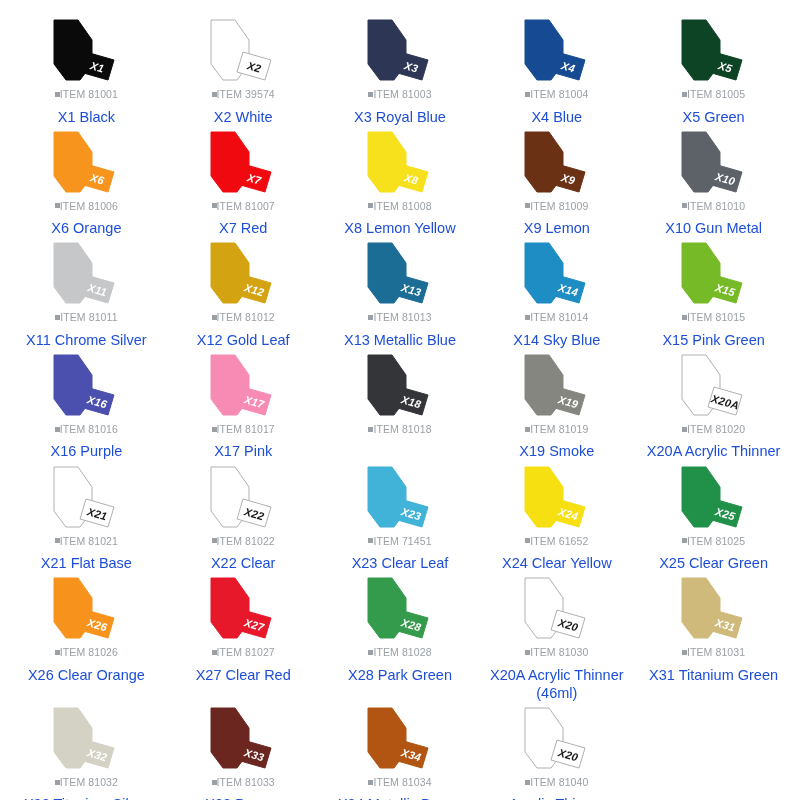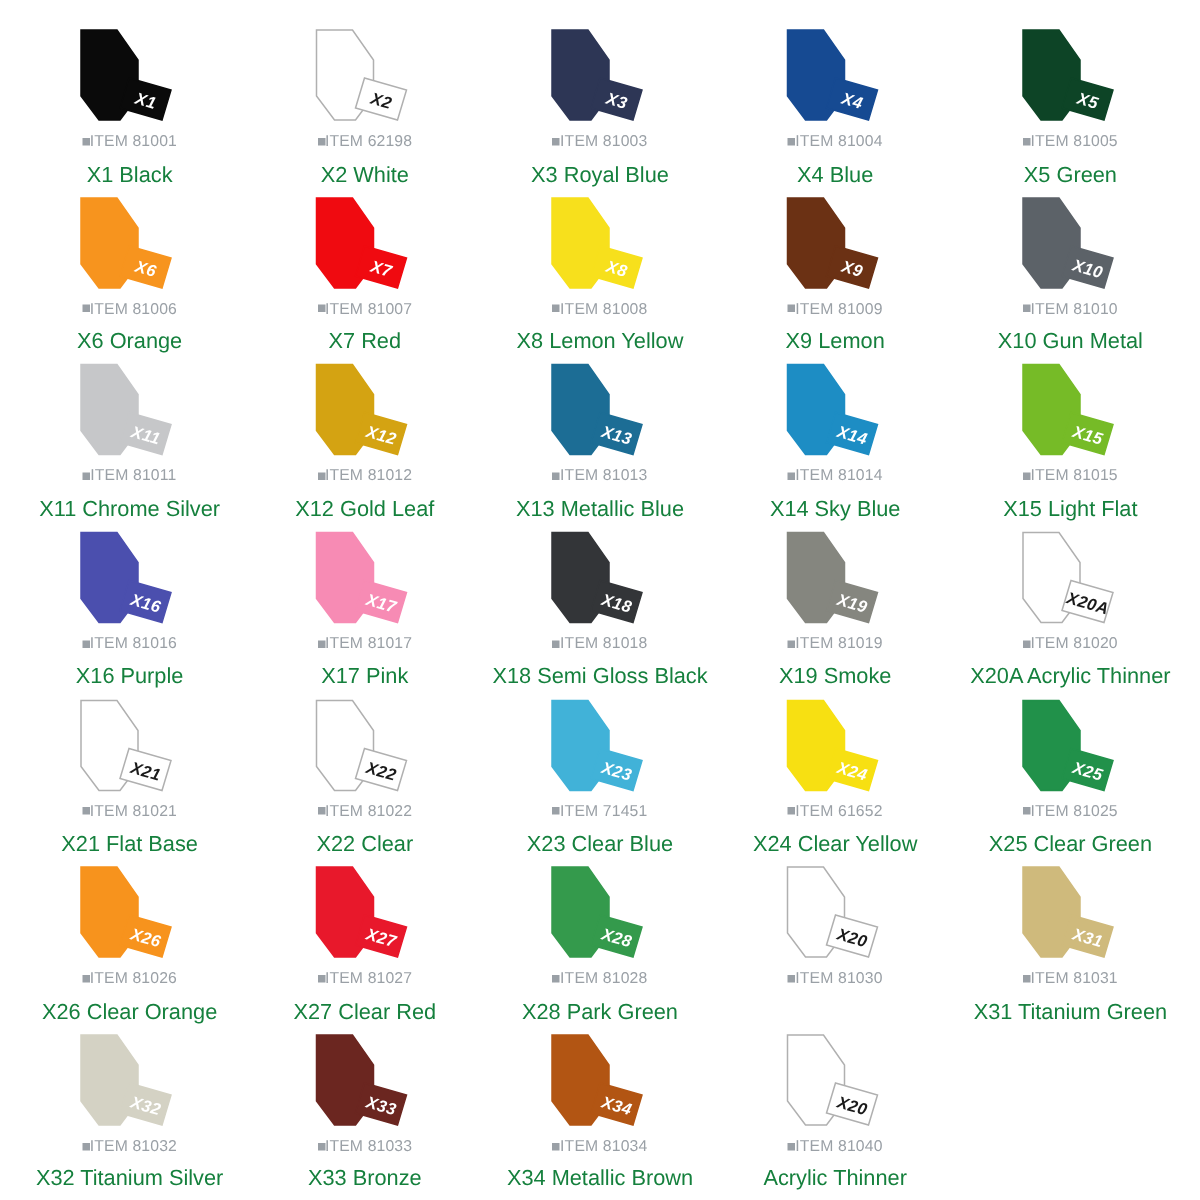--- a/index.html
+++ b/index.html
@@ -73,21 +73,21 @@
     font-size: 10.5px;
     color: #9aa0a6;
     font-family: "Liberation Sans", sans-serif;
     white-space: nowrap;
     letter-spacing: 0.1px;
   }
 
   .paint-name {
     margin-top: 8px;
     font-size: 14.5px;
-    color: #15803d;
+    color: #1d4ed8;
     font-family: "Liberation Sans", sans-serif;
     text-align: center;
     line-height: 1.25;
     max-width: 152px;
   }
 </style>
 </head>
 <body>
 
 <div id="paint-grid">
@@ -108,21 +108,21 @@
     <div class="paint-cell">
       <div class="bottle-wrap">
         <svg viewBox="0 0 104 66" xmlns="http://www.w3.org/2000/svg" aria-hidden="true">
           <path d="M 20 2 L 44 2 L 58 22 L 58 46 L 46 62 L 32 62 L 20 46 Z" fill="#ffffff" stroke="#b0b0b0" stroke-width="1"></path>
           <path d="M 52 34 L 80 42 L 74 62 L 46 54 Z" fill="#ffffff" stroke="#b0b0b0" stroke-width="1"></path>
           <text class="tag-text" x="63" y="50" fill="#1a1a1a" text-anchor="middle" dominant-baseline="middle" transform="rotate(16 63 50)">X2</text>
         </svg>
       </div>
       <div class="item-line">
         <span class="item-bullet"></span>
-        <span class="item-code">ITEM 62198</span>
+        <span class="item-code">ITEM 39574</span>
       </div>
       <div class="paint-name">X2 White</div>
     </div>
     <div class="paint-cell">
       <div class="bottle-wrap">
         <svg viewBox="0 0 104 66" xmlns="http://www.w3.org/2000/svg" aria-hidden="true">
           <path d="M 20 2 L 44 2 L 58 22 L 58 46 L 46 62 L 32 62 L 20 46 Z" fill="#2d3655" stroke="#2d3655" stroke-width="1"></path>
           <path d="M 52 34 L 80 42 L 74 62 L 46 54 Z" fill="#2d3655" stroke="#2d3655" stroke-width="1"></path>
           <text class="tag-text" x="63" y="50" fill="#ffffff" text-anchor="middle" dominant-baseline="middle" transform="rotate(16 63 50)">X3</text>
         </svg>
@@ -292,21 +292,21 @@
         <svg viewBox="0 0 104 66" xmlns="http://www.w3.org/2000/svg" aria-hidden="true">
           <path d="M 20 2 L 44 2 L 58 22 L 58 46 L 46 62 L 32 62 L 20 46 Z" fill="#76bb27" stroke="#76bb27" stroke-width="1"></path>
           <path d="M 52 34 L 80 42 L 74 62 L 46 54 Z" fill="#76bb27" stroke="#76bb27" stroke-width="1"></path>
           <text class="tag-text" x="63" y="50" fill="#ffffff" text-anchor="middle" dominant-baseline="middle" transform="rotate(16 63 50)">X15</text>
         </svg>
       </div>
       <div class="item-line">
         <span class="item-bullet"></span>
         <span class="item-code">ITEM 81015</span>
       </div>
-      <div class="paint-name">X15 Light Flat</div>
+      <div class="paint-name">X15 Pink Green</div>
     </div>
     <div class="paint-cell">
       <div class="bottle-wrap">
         <svg viewBox="0 0 104 66" xmlns="http://www.w3.org/2000/svg" aria-hidden="true">
           <path d="M 20 2 L 44 2 L 58 22 L 58 46 L 46 62 L 32 62 L 20 46 Z" fill="#4b4fae" stroke="#4b4fae" stroke-width="1"></path>
           <path d="M 52 34 L 80 42 L 74 62 L 46 54 Z" fill="#4b4fae" stroke="#4b4fae" stroke-width="1"></path>
           <text class="tag-text" x="63" y="50" fill="#ffffff" text-anchor="middle" dominant-baseline="middle" transform="rotate(16 63 50)">X16</text>
         </svg>
       </div>
       <div class="item-line">
@@ -334,21 +334,20 @@
         <svg viewBox="0 0 104 66" xmlns="http://www.w3.org/2000/svg" aria-hidden="true">
           <path d="M 20 2 L 44 2 L 58 22 L 58 46 L 46 62 L 32 62 L 20 46 Z" fill="#333538" stroke="#333538" stroke-width="1"></path>
           <path d="M 52 34 L 80 42 L 74 62 L 46 54 Z" fill="#333538" stroke="#333538" stroke-width="1"></path>
           <text class="tag-text" x="63" y="50" fill="#ffffff" text-anchor="middle" dominant-baseline="middle" transform="rotate(16 63 50)">X18</text>
         </svg>
       </div>
       <div class="item-line">
         <span class="item-bullet"></span>
         <span class="item-code">ITEM 81018</span>
       </div>
-      <div class="paint-name">X18 Semi Gloss Black</div>
     </div>
     <div class="paint-cell">
       <div class="bottle-wrap">
         <svg viewBox="0 0 104 66" xmlns="http://www.w3.org/2000/svg" aria-hidden="true">
           <path d="M 20 2 L 44 2 L 58 22 L 58 46 L 46 62 L 32 62 L 20 46 Z" fill="#85867f" stroke="#85867f" stroke-width="1"></path>
           <path d="M 52 34 L 80 42 L 74 62 L 46 54 Z" fill="#85867f" stroke="#85867f" stroke-width="1"></path>
           <text class="tag-text" x="63" y="50" fill="#ffffff" text-anchor="middle" dominant-baseline="middle" transform="rotate(16 63 50)">X19</text>
         </svg>
       </div>
       <div class="item-line">
@@ -404,21 +403,21 @@
         <svg viewBox="0 0 104 66" xmlns="http://www.w3.org/2000/svg" aria-hidden="true">
           <path d="M 20 2 L 44 2 L 58 22 L 58 46 L 46 62 L 32 62 L 20 46 Z" fill="#41b2d8" stroke="#41b2d8" stroke-width="1"></path>
           <path d="M 52 34 L 80 42 L 74 62 L 46 54 Z" fill="#41b2d8" stroke="#41b2d8" stroke-width="1"></path>
           <text class="tag-text" x="63" y="50" fill="#ffffff" text-anchor="middle" dominant-baseline="middle" transform="rotate(16 63 50)">X23</text>
         </svg>
       </div>
       <div class="item-line">
         <span class="item-bullet"></span>
         <span class="item-code">ITEM 71451</span>
       </div>
-      <div class="paint-name">X23 Clear Blue</div>
+      <div class="paint-name">X23 Clear Leaf</div>
     </div>
     <div class="paint-cell">
       <div class="bottle-wrap">
         <svg viewBox="0 0 104 66" xmlns="http://www.w3.org/2000/svg" aria-hidden="true">
           <path d="M 20 2 L 44 2 L 58 22 L 58 46 L 46 62 L 32 62 L 20 46 Z" fill="#f7e012" stroke="#f7e012" stroke-width="1"></path>
           <path d="M 52 34 L 80 42 L 74 62 L 46 54 Z" fill="#f7e012" stroke="#f7e012" stroke-width="1"></path>
           <text class="tag-text" x="63" y="50" fill="#ffffff" text-anchor="middle" dominant-baseline="middle" transform="rotate(16 63 50)">X24</text>
         </svg>
       </div>
       <div class="item-line">
@@ -488,20 +487,21 @@
         <svg viewBox="0 0 104 66" xmlns="http://www.w3.org/2000/svg" aria-hidden="true">
           <path d="M 20 2 L 44 2 L 58 22 L 58 46 L 46 62 L 32 62 L 20 46 Z" fill="#ffffff" stroke="#b0b0b0" stroke-width="1"></path>
           <path d="M 52 34 L 80 42 L 74 62 L 46 54 Z" fill="#ffffff" stroke="#b0b0b0" stroke-width="1"></path>
           <text class="tag-text" x="63" y="50" fill="#1a1a1a" text-anchor="middle" dominant-baseline="middle" transform="rotate(16 63 50)">X20</text>
         </svg>
       </div>
       <div class="item-line">
         <span class="item-bullet"></span>
         <span class="item-code">ITEM 81030</span>
       </div>
+      <div class="paint-name">X20A Acrylic Thinner (46ml)</div>
     </div>
     <div class="paint-cell">
       <div class="bottle-wrap">
         <svg viewBox="0 0 104 66" xmlns="http://www.w3.org/2000/svg" aria-hidden="true">
           <path d="M 20 2 L 44 2 L 58 22 L 58 46 L 46 62 L 32 62 L 20 46 Z" fill="#cfba7c" stroke="#cfba7c" stroke-width="1"></path>
           <path d="M 52 34 L 80 42 L 74 62 L 46 54 Z" fill="#cfba7c" stroke="#cfba7c" stroke-width="1"></path>
           <text class="tag-text" x="63" y="50" fill="#ffffff" text-anchor="middle" dominant-baseline="middle" transform="rotate(16 63 50)">X31</text>
         </svg>
       </div>
       <div class="item-line">

